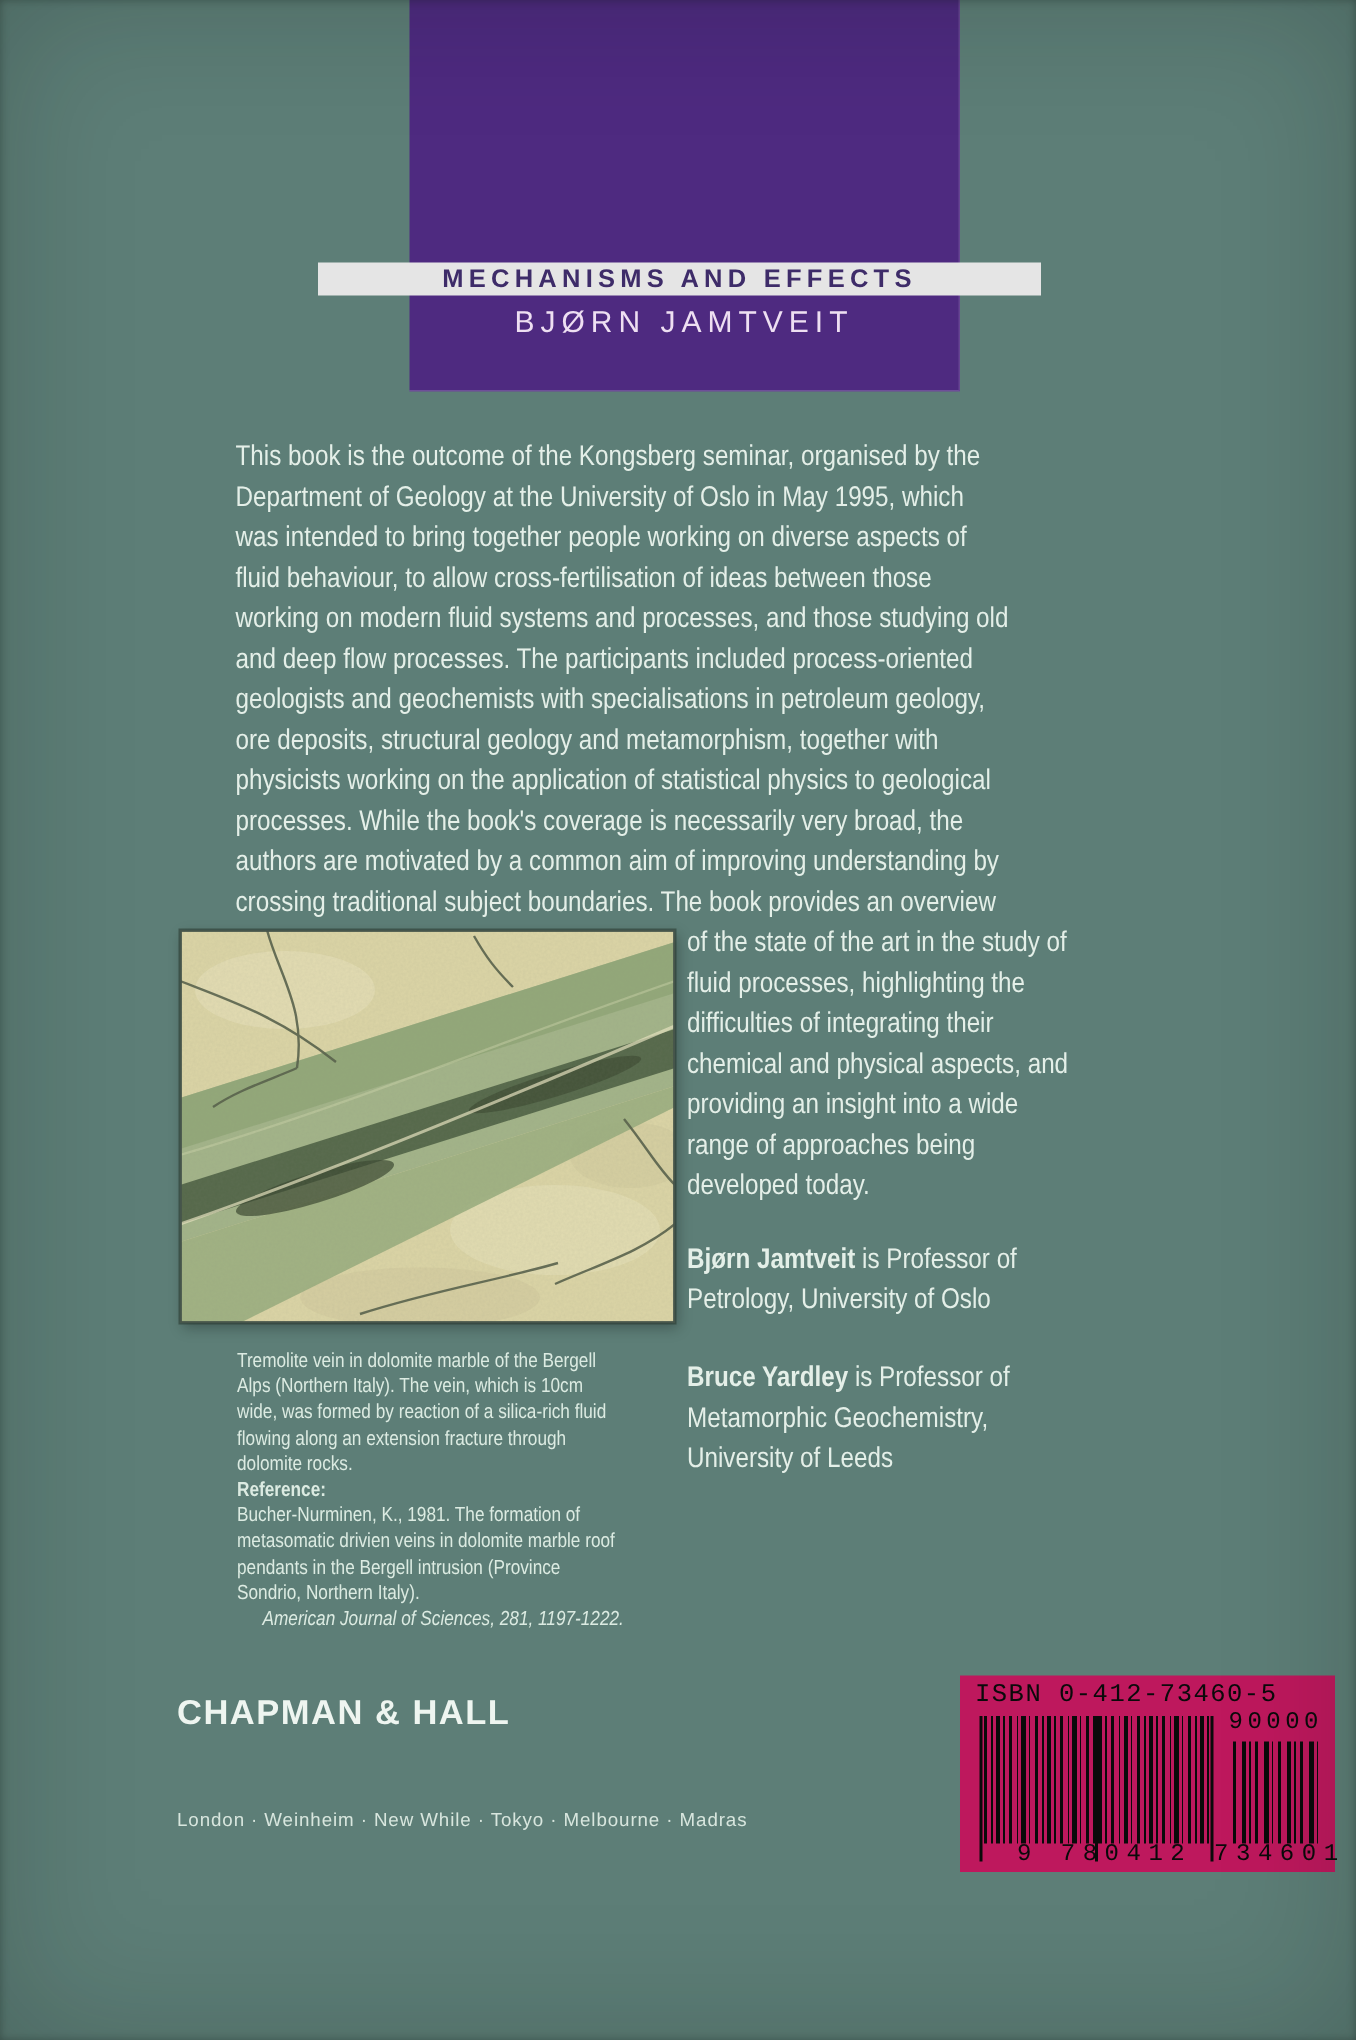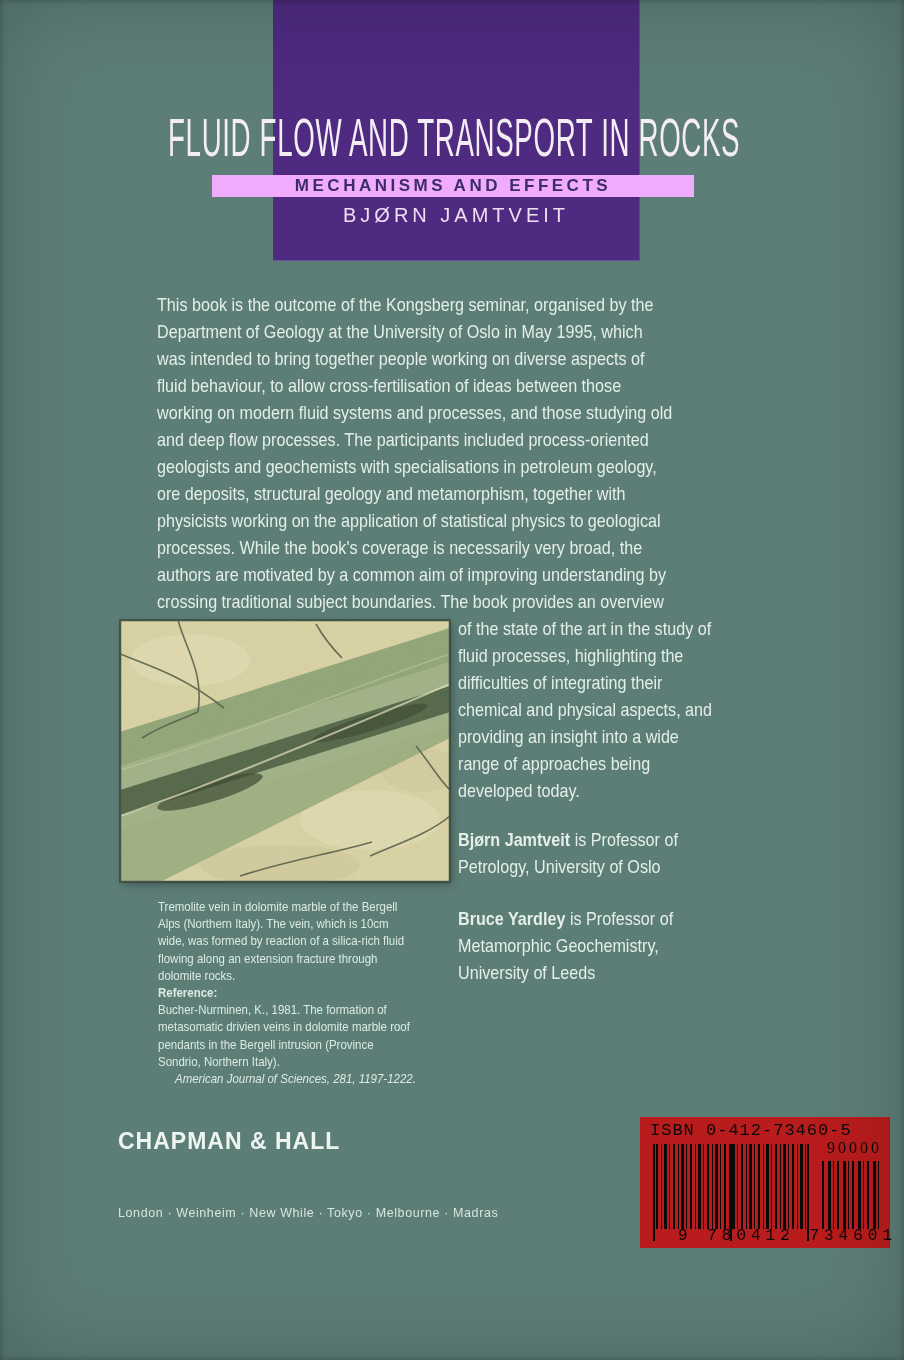--- a/index.html
+++ b/index.html
@@ -28,21 +28,21 @@
     color:#f4eef4;font-size:44px;line-height:52px;font-weight:400;
   }
   .book-title span{
     display:inline-block;
     transform:scale(0.63,1.22);
     transform-origin:center top;
     letter-spacing:1px;
   }
   .subtitle-bar{
     position:absolute;left:212px;top:175px;width:482px;height:22px;
-    background:#f0abfc;
+    background:#e5e5e5;
     display:flex;align-items:center;justify-content:center;
   }
   .subtitle-bar .subtitle{
     color:#3e2c69;font-size:17px;font-weight:bold;letter-spacing:3.5px;
     white-space:nowrap;
   }
   .authors{
     position:absolute;left:273px;top:203px;width:366px;
     text-align:center;color:#eedff2;
     font-size:20px;line-height:25px;letter-spacing:4px;white-space:nowrap;
@@ -92,62 +92,59 @@
     color:#eef5f0;font-size:23px;font-weight:bold;letter-spacing:1px;white-space:nowrap;
   }
   .publisher-cities{
     position:absolute;left:118px;top:1206px;
     color:#d8e6de;font-size:12.5px;letter-spacing:.6px;white-space:nowrap;
   }
 
   
   .barcode-box{
     position:absolute;left:640px;top:1117px;width:250px;height:131px;
-    background:#b91c1c;color:#0a0a0a;
+    background:#be185d;color:#0a0a0a;
   }
   .barcode-isbn{
     position:absolute;top:4px;left:10px;
     font-family:"Liberation Mono",monospace;font-size:17px;letter-spacing:1px;white-space:nowrap;
   }
   .bars-main{
     position:absolute;left:16px;top:27px;width:150px;height:85px;
     background:repeating-linear-gradient(90deg,
       #0a0a0a 0px,#0a0a0a 2px, transparent 2px,transparent 5px,
       #0a0a0a 5px,#0a0a0a 6px, transparent 6px,transparent 8px,
       #0a0a0a 8px,#0a0a0a 11px, transparent 11px,transparent 13px,
       #0a0a0a 13px,#0a0a0a 14px, transparent 14px,transparent 17px);
   }
   .guard{position:absolute;top:27px;width:2px;height:97px;background:#0a0a0a;}
   .guard-l{left:13px;} .guard-m{left:90px;} .guard-r{left:167px;}
   .barcode-price{
     position:absolute;top:22px;right:8px;
-    font-family:Liberation Serif, serif;font-size:16px;letter-spacing:3px;
+    font-family:Liberation Mono, monospace;font-size:16px;letter-spacing:3px;
   }
   .bars-supp{
     position:absolute;left:182px;top:44px;width:60px;height:68px;
     background:repeating-linear-gradient(90deg,
       #0a0a0a 0px,#0a0a0a 2px, transparent 2px,transparent 6px,
       #0a0a0a 6px,#0a0a0a 9px, transparent 9px,transparent 11px,
       #0a0a0a 11px,#0a0a0a 12px, transparent 12px,transparent 15px);
   }
   .barcode-digits{
     position:absolute;bottom:3px;left:8px;
     font-family:Liberation Mono, monospace;font-size:16px;letter-spacing:5px;white-space:nowrap;margin-left:30px;
   }
 </style>
 </head>
 <body>
 
 <div class="cover">
 
   <div class="purple-panel"></div>
 
-  <div class="book-title">
-    <span>FLUID FLOW AND TRANSPORT IN ROCKS</span>
-  </div>
 
   <div class="subtitle-bar">
     <span class="subtitle">MECHANISMS AND EFFECTS</span>
   </div>
 
   <div class="authors">
     <div>BJØRN JAMTVEIT</div>
   </div>
 
   <div class="desc-block1">

